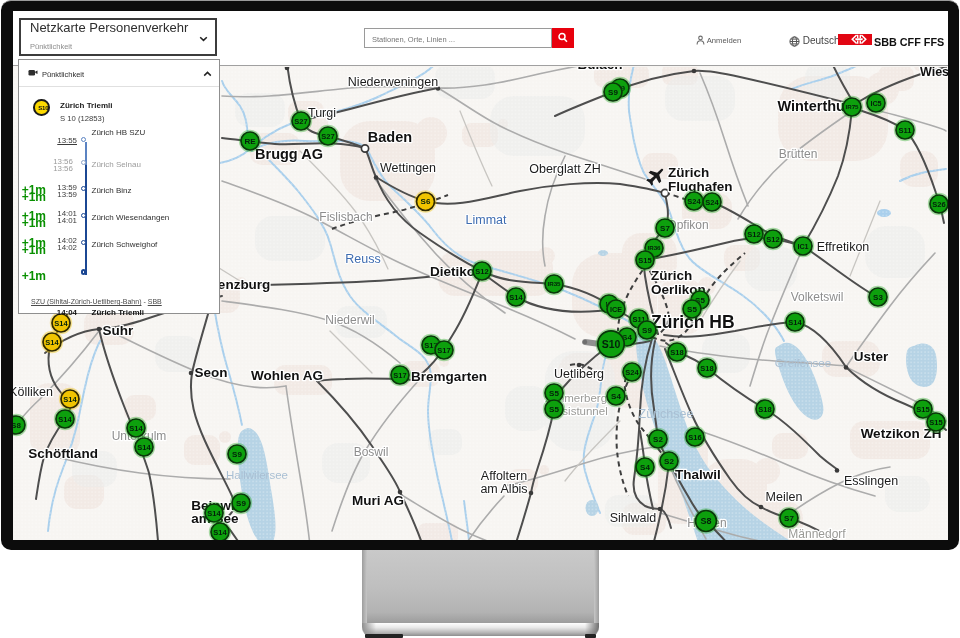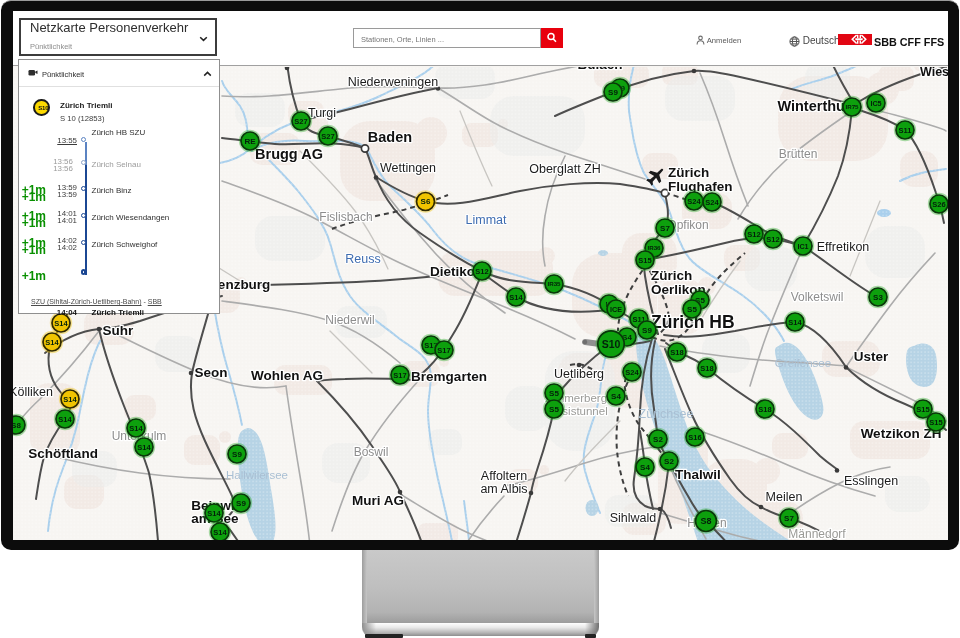--- a/index.html
+++ b/index.html
@@ -7,21 +7,21 @@
   .stage{position:relative;width:960px;height:638px;font-family:"Liberation Sans",sans-serif;overflow:hidden;background:#fff;}
   .monitor{position:absolute;left:1px;top:0px;width:958px;height:550px;background:#0c0c0c;border-radius:10px;border-top:1px solid #9a9a9a;}
   .screen{position:absolute;left:13px;top:11px;width:935px;height:529px;background:#f7f5f2;overflow:hidden;}
   .topbar{position:absolute;left:0;top:0;width:935px;height:54.5px;background:#fff;z-index:5;border-bottom:1px solid #a0a0a0;}
   
   .ddbox{position:absolute;left:6px;top:7px;width:198px;height:38px;background:#fff;border:2px solid #3c3c3c;z-index:6;}
   .dd1{position:absolute;left:9px;top:0;font-size:13px;color:#2d2d2d;}
   .dd2{position:absolute;left:9px;top:22px;font-size:7.5px;color:#8d8d8d;}
   .ddchev{position:absolute;right:7px;top:16px;}
   
-  .search{position:absolute;left:340px;top:17px;width:211px;height:26px;z-index:6;}
+  .search{position:absolute;left:351px;top:17px;width:211px;height:26px;z-index:6;}
   .sinput{position:absolute;left:0;top:0;width:188px;height:20px;background:#fff;border:1px solid #9a9a9a;}
   .sph{position:absolute;left:7px;top:6px;font-size:7.5px;color:#757575;}
   .sbtn svg{display:block;} .sbtn{position:absolute;left:188px;top:0;width:22px;height:20px;background:#e8000d;}
   
   .anm{position:absolute;left:683px;top:24px;font-size:7.7px;color:#585858;z-index:6;white-space:nowrap;}
   .deu{position:absolute;left:776px;top:24px;font-size:10px;color:#444;z-index:6;white-space:nowrap;}
   .sbblogo svg{display:block;} .sbblogo{position:absolute;left:825px;top:23px;width:34px;height:10.5px;background:#e20613;z-index:6;}
   .sbbtxt{position:absolute;left:861px;top:24.5px;font-size:10.8px;font-weight:bold;color:#111;z-index:6;white-space:nowrap;}
   
   .panel{position:absolute;left:5px;top:48px;width:202px;height:255px;background:#fff;border:1px solid #8f8f8f;z-index:7;font-size:10px;color:#333;}

